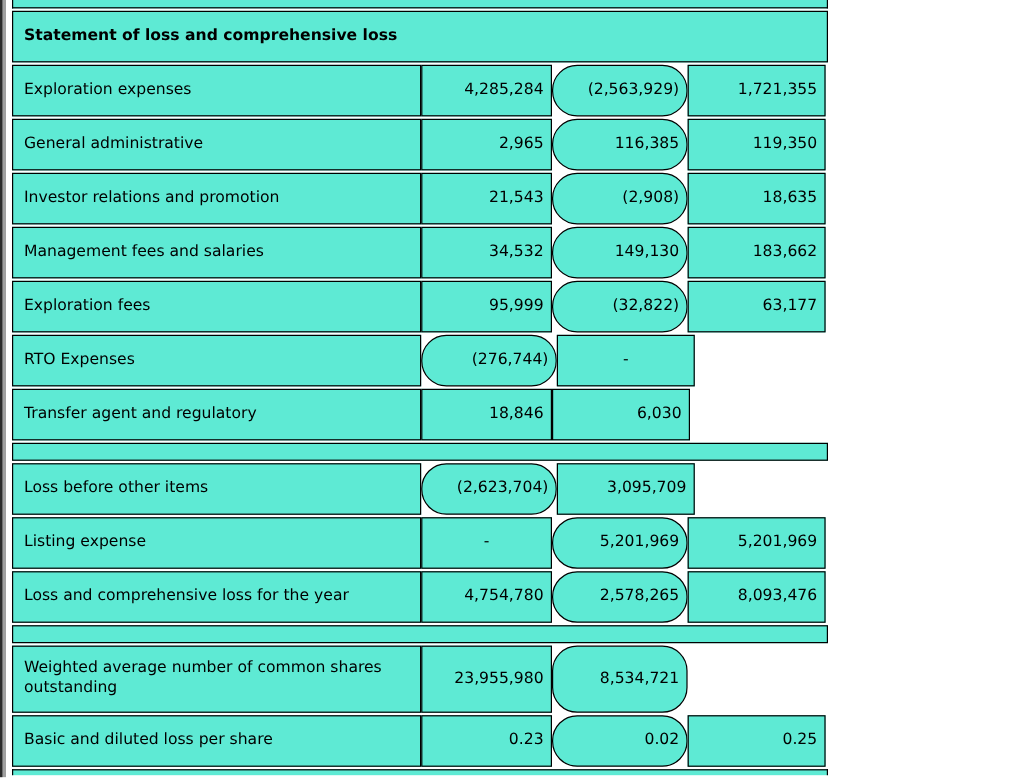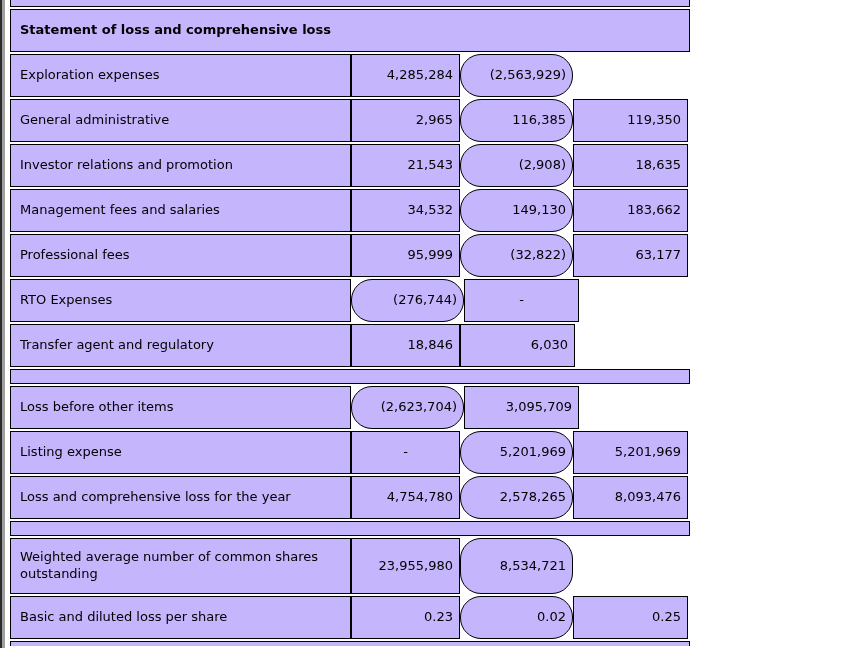--- a/index.html
+++ b/index.html
@@ -29,21 +29,21 @@
   .fin-table {
     position: absolute;
     left: 10px;
     top: 0;
     width: 680px;
   }
   .row { display: flex; margin-bottom: 2px; }
   .cell {
     box-sizing: border-box;
     border: 1px solid #000000;
-    background: #c4b5fd;
+    background: #5eead4;
     display: flex;
     align-items: center;
     min-height: 43px;
     line-height: 1.3;
   }
   .cell.label {
     width: 341px;
     padding-left: 9px;
     padding-right: 24px;
   }
@@ -82,20 +82,21 @@
     </div>
 
     <div class="row title-row">
       <div class="cell full">Statement of loss and comprehensive loss</div>
     </div>
 
     <div class="row">
       <div class="cell label">Exploration expenses</div>
       <div class="cell num c1">4,285,284</div>
       <div class="cell num c2">(2,563,929)</div>
+      <div class="cell num c3">1,721,355</div>
     </div>
 
     <div class="row">
       <div class="cell label">General administrative</div>
       <div class="cell num c1">2,965</div>
       <div class="cell num c2">116,385</div>
       <div class="cell num c3">119,350</div>
     </div>
 
     <div class="row">
@@ -106,21 +107,21 @@
     </div>
 
     <div class="row">
       <div class="cell label">Management fees and salaries</div>
       <div class="cell num c1">34,532</div>
       <div class="cell num c2">149,130</div>
       <div class="cell num c3">183,662</div>
     </div>
 
     <div class="row">
-      <div class="cell label">Professional fees</div>
+      <div class="cell label">Exploration fees</div>
       <div class="cell num c1">95,999</div>
       <div class="cell num c2">(32,822)</div>
       <div class="cell num c3">63,177</div>
     </div>
 
     <div class="row">
       <div class="cell label">RTO Expenses</div>
       <div class="cell num c2">(276,744)</div>
       <div class="cell dash c3">-</div>
     </div>

